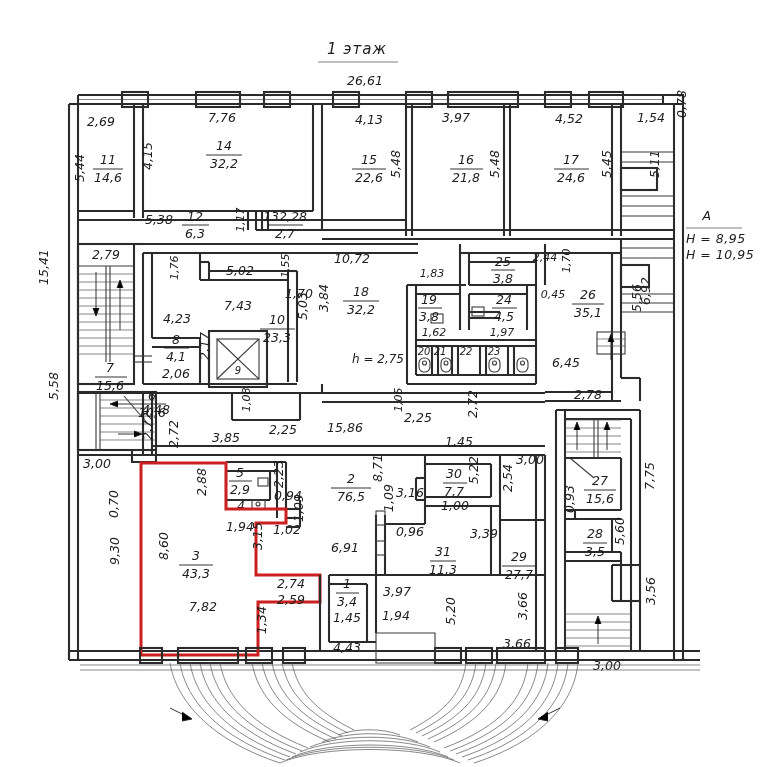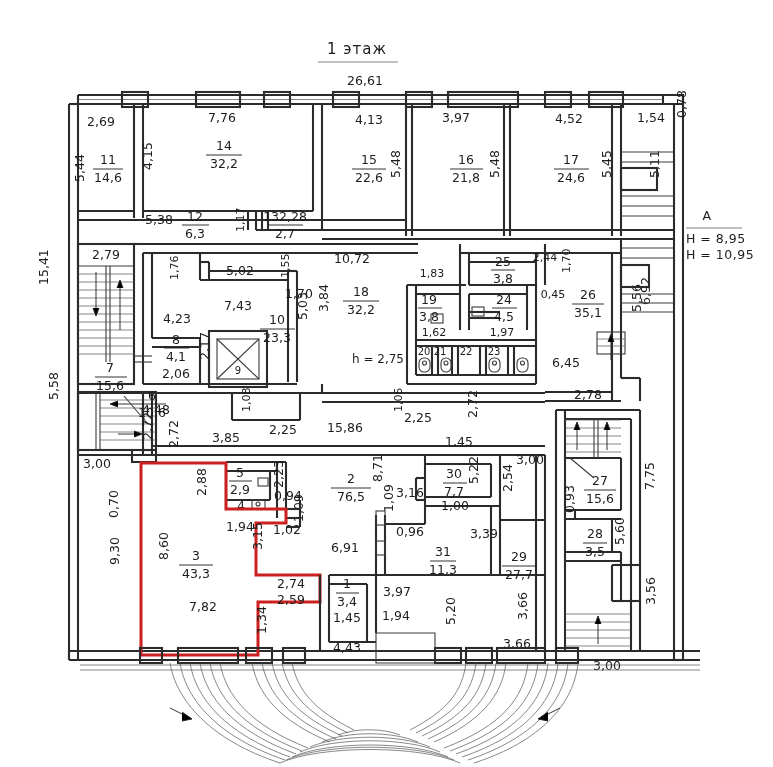--- a/index.html
+++ b/index.html
@@ -3,21 +3,21 @@
 <meta charset="utf-8">
 <style>
   html,body{margin:0;padding:0;background:#ffffff;}
   body{
     width:773px;height:767px;
     font-family:"DejaVu Sans","Liberation Sans",sans-serif;
     color:#1a1a1a;
     overflow:hidden;
     position:relative;
   }
-  #plan-root{position:absolute;inset:0;}
+  #plan-root{position:absolute;inset:0;font-style:italic;}
   svg#floorplan{display:block;width:773px;height:767px;}
   .wall{fill:none;stroke:#2b2b2b;stroke-width:2.1;}
   .wall-thin{fill:none;stroke:#3a3a3a;stroke-width:1.1;}
   .wall-hair{fill:none;stroke:#555;stroke-width:0.7;}
   .dimline{stroke:#4a4a4a;stroke-width:0.7;fill:none;}
   .red{fill:none;stroke:#cc1f1f;stroke-width:3.0;stroke-linejoin:miter;}
   text{font-family:"DejaVu Sans","Liberation Sans",sans-serif;fill:#1d1d1d;}
   .t-title{font-size:15px;letter-spacing:1px;}
   .t-dim{font-size:12.5px;}
   .t-dim-s{font-size:11px;}

